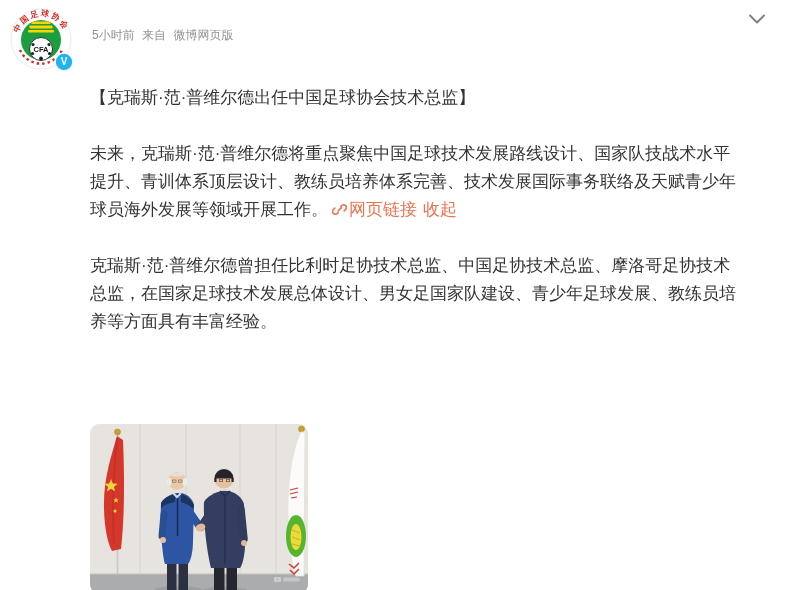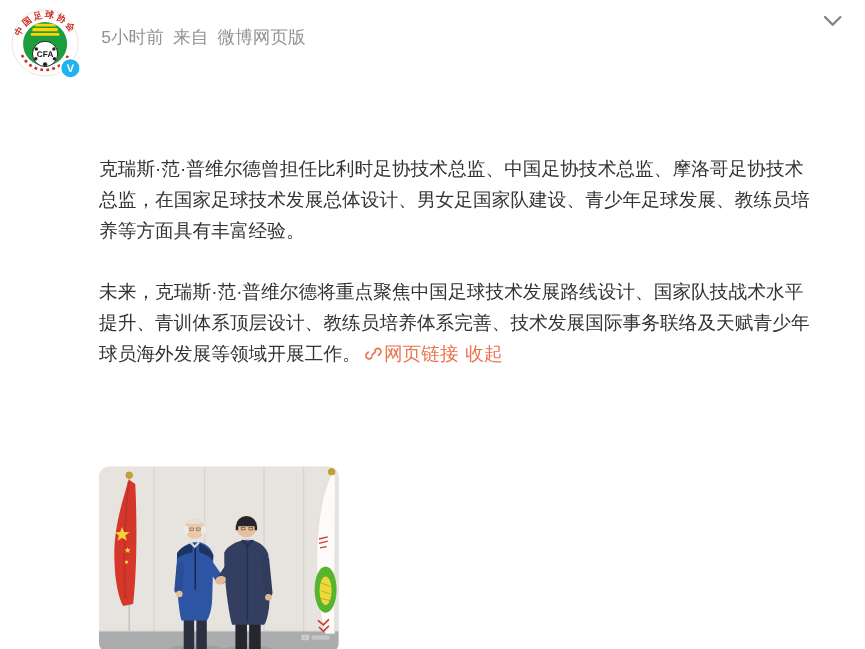--- a/index.html
+++ b/index.html
@@ -7,21 +7,21 @@
   body {
     width:786px; height:590px; overflow:hidden; position:relative;
     background:#ffffff;
     font-family:"Liberation Sans", sans-serif;
     color:#333333;
   }
   
   .avatar-wrap { position:absolute; left:10px; top:8px; width:64px; height:64px; cursor:pointer; }
   .header-text { position:absolute; left:92px; top:18px; }
   .author-name { font-size:17px; font-weight:bold; color:#333; line-height:22px; cursor:pointer; }
-  .post-meta { margin-top:8px; font-size:16px; color:#939393; line-height:18px; }
+  .post-meta { margin-top:8px; font-size:12px; color:#939393; line-height:18px; }
   .post-meta .sep { display:inline-block; width:4px; }
   .meta-link { color:#939393; text-decoration:none; cursor:pointer; }
   .menu-chevron { position:absolute; right:20px; top:13px; width:18px; height:14px; cursor:pointer; }
   
   .post-content {
     position:absolute; left:90px; top:84px; width:652px;
     font-size:17px; line-height:28px; color:#333; word-break:break-all;
   }
   .post-content p { margin:0 0 28px 0; }
   .post-content p:last-child { margin-bottom:0; }
@@ -78,30 +78,30 @@
   </div>
 </div>
 
 <div class="menu-chevron">
   <svg width="18" height="14" viewBox="0 0 18 14">
     <polyline points="2,2.5 9,9.5 16,2.5" fill="none" stroke="#808080" stroke-width="2" stroke-linecap="round" stroke-linejoin="round"></polyline>
   </svg>
 </div>
 
 <div class="post-content">
-  <p><br>
+  <p><span>【克瑞斯·范·普维尔德出任中国足球协会技术总监】</span><br>
      </p>
-  <p>克瑞斯·范·普维尔德曾担任比利时足协技术总监、中国足协技术总监、摩洛哥足协技术总监，在国家足球技术发展总体设计、男女足国家队建设、青少年足球发展、教练员培养等方面具有丰富经验。</p>
   <p><span>未来，克瑞斯·范·普维尔德将重点聚焦中国足球技术发展路线设计、国家队技战术水平提升、青训体系顶层设计、教练员培养体系完善、技术发展国际事务联络及天赋青少年球员海外发展等领域开展工作。</span><a class="weblink"><svg class="link-icon-svg" width="15" height="15" viewBox="0 0 16 16">
           <g fill="none" stroke="#eb7350" stroke-width="1.7" stroke-linecap="round">
             <path d="M6.6 9.4l3.4-3.4"></path>
             <path d="M9.5 4.6l1-1a3 3 0 0 1 4.2 4.2l-1.7 1.7"></path>
             <path d="M6.5 11.4l-1 1a3 3 0 0 1-4.2-4.2l1.7-1.7"></path>
           </g>
         </svg><span>网页链接</span></a><a class="collapse-link">收起</a></p>
+  <p>克瑞斯·范·普维尔德曾担任比利时足协技术总监、中国足协技术总监、摩洛哥足协技术总监，在国家足球技术发展总体设计、男女足国家队建设、青少年足球发展、教练员培养等方面具有丰富经验。</p>
 </div>
 
 <div class="post-photo" role="img" aria-label="克瑞斯·范·普维尔德与中国足协代表在中国国旗和中国足协会旗前握手合影">
   <svg width="218" height="170" viewBox="0 0 218 170">
 
     <rect x="0" y="0" width="218" height="170" fill="#e7e4e0"></rect>
     <line x1="50" y1="0" x2="50" y2="150" stroke="#d8d5d1" stroke-width="1.2"></line>
     <line x1="96" y1="0" x2="96" y2="150" stroke="#d8d5d1" stroke-width="1.2"></line>
     <line x1="150" y1="0" x2="150" y2="150" stroke="#d8d5d1" stroke-width="1.2"></line>
     <line x1="186" y1="0" x2="186" y2="150" stroke="#d8d5d1" stroke-width="1.2"></line>

